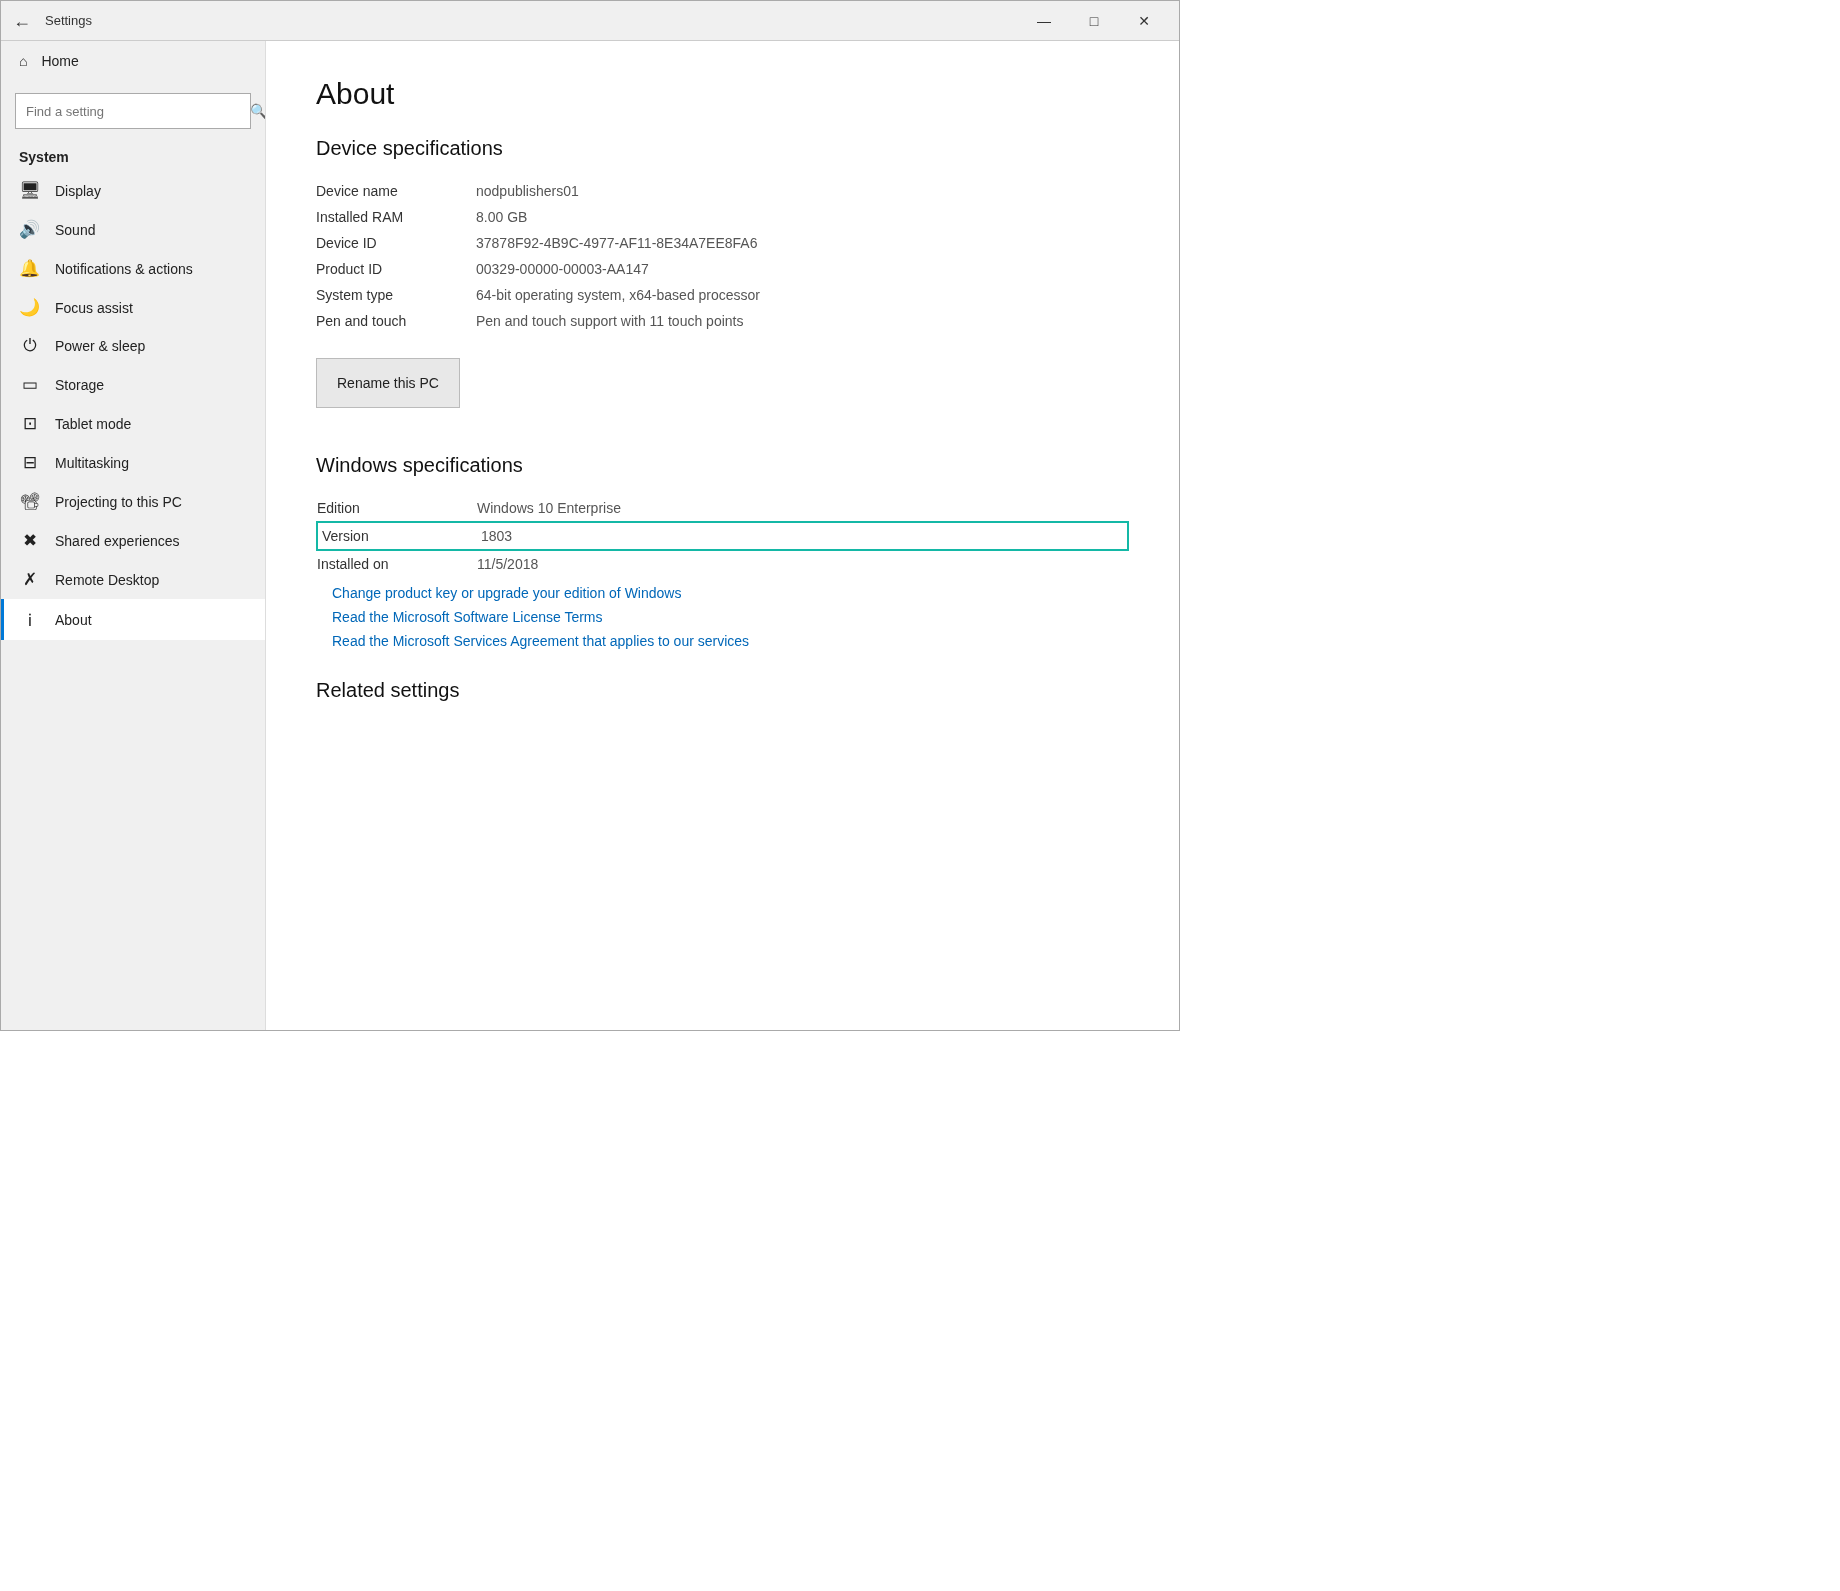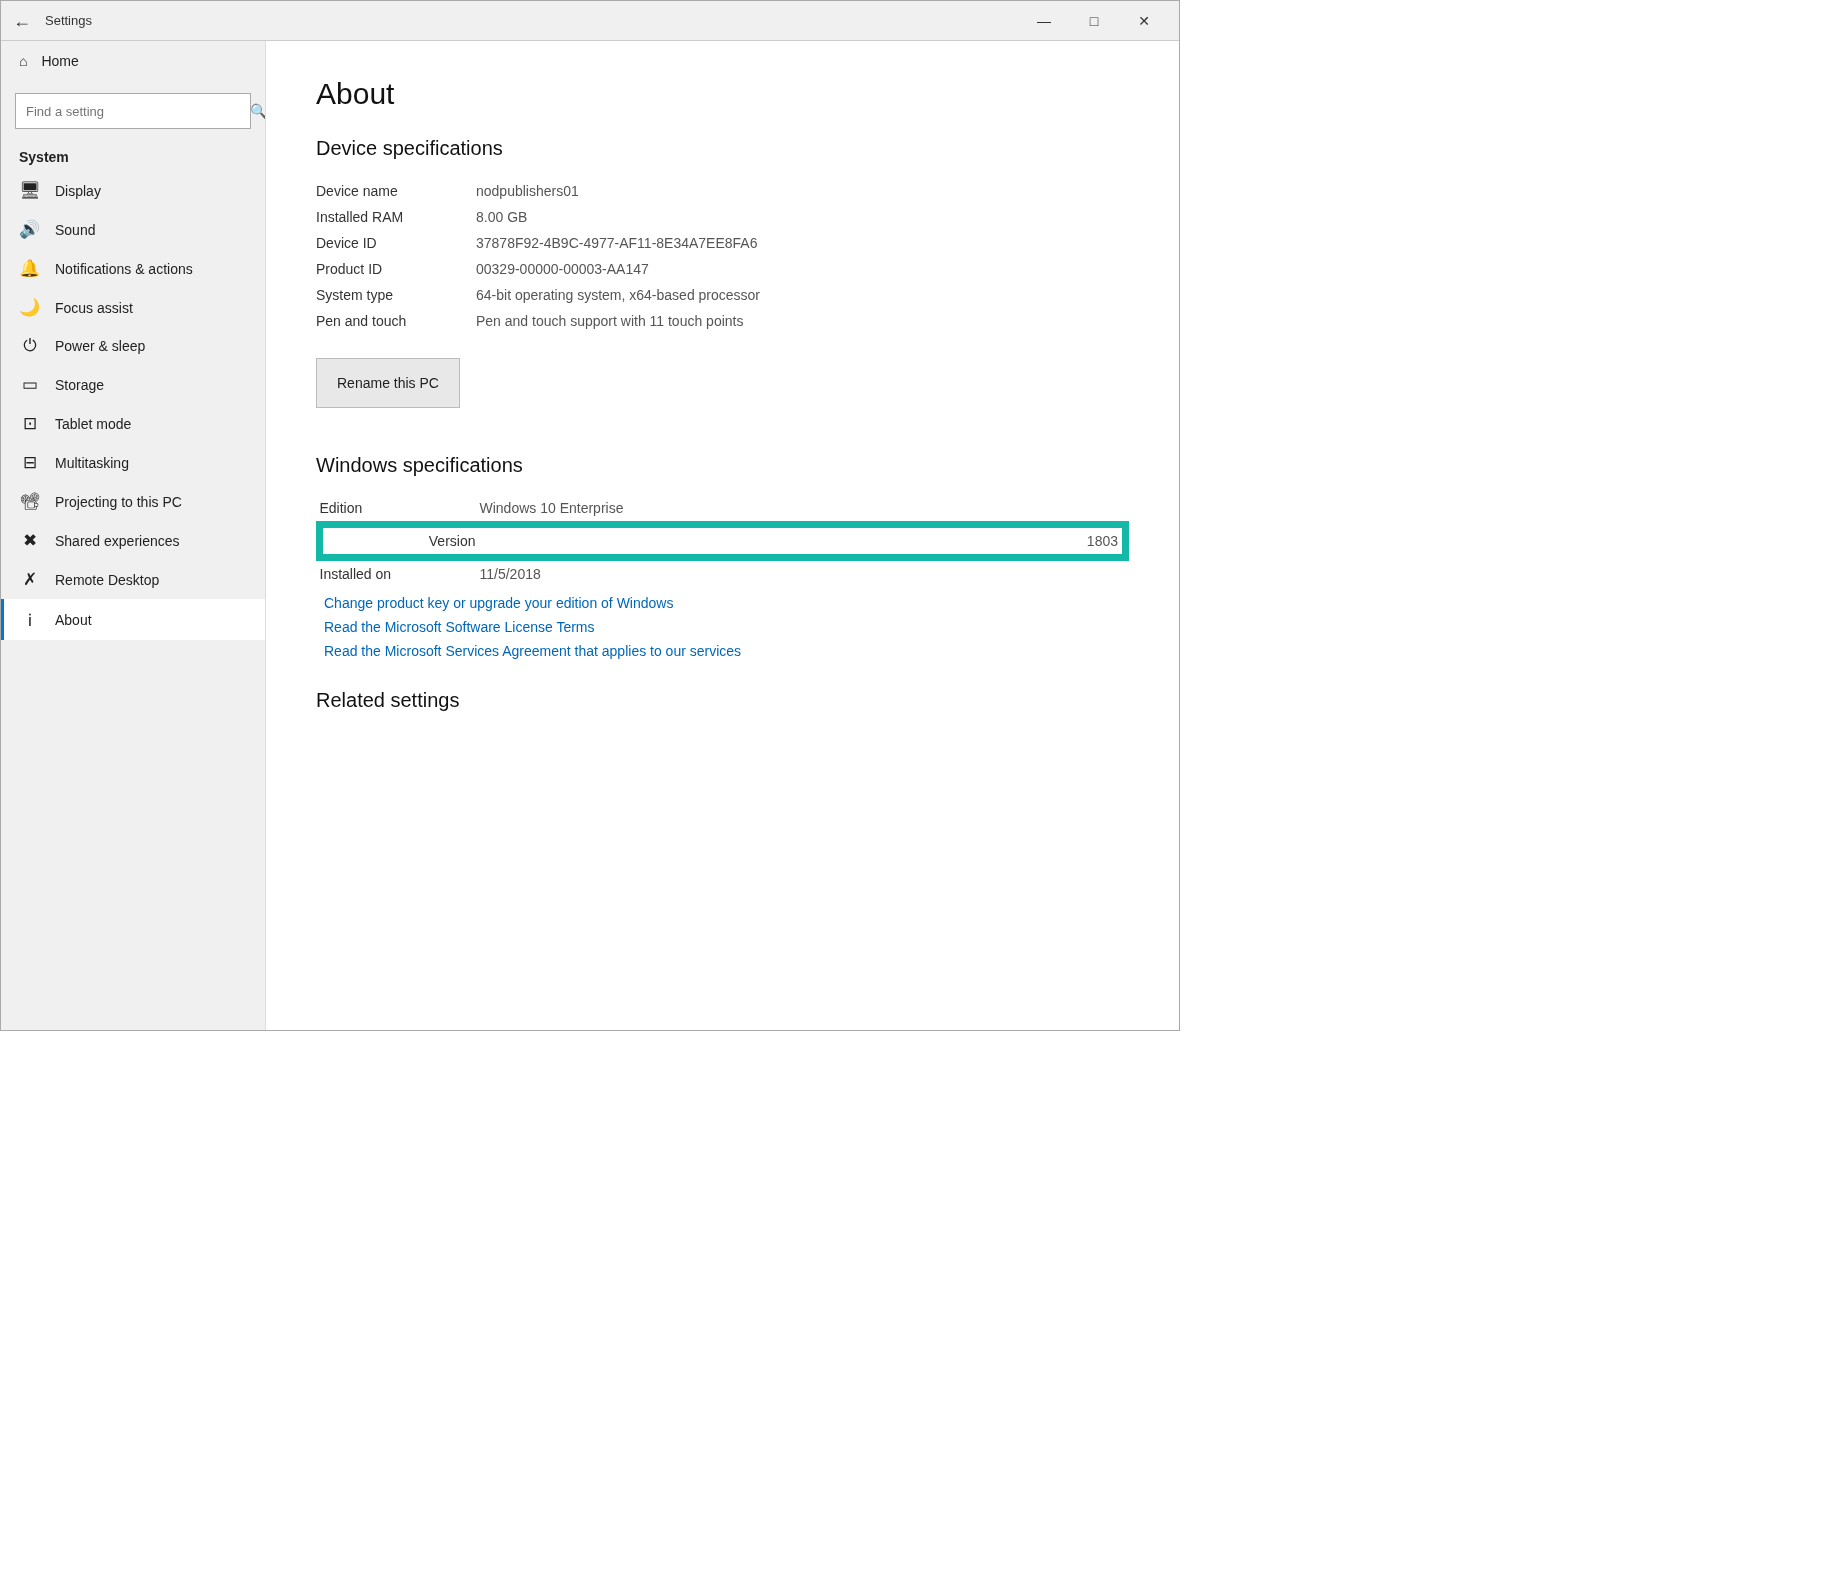--- a/index.html
+++ b/index.html
@@ -178,32 +178,31 @@
       background: #e8e8e8;
       border: 1px solid #bbb;
       cursor: pointer;
       color: #222;
     }
 
     .win-spec-section {
       margin-top: 10px;
     }
     .version-row {
-      border: 7px solid #14b8a6;
-      text-align: right;
+      border: 2px solid #14b8a6;
     }
     .version-row td {
       padding: 5px 4px !important;
     }
     .link-blue {
       color: #0067b8;
       font-size: 14px;
       cursor: pointer;
       display: block;
-      margin: 8px 8px;
+      margin: 8px 16px;
       text-decoration: none;
     }
 
     .related-section {
       margin-top: 30px;
     }
   </style>
 </head>
 <body>
 

